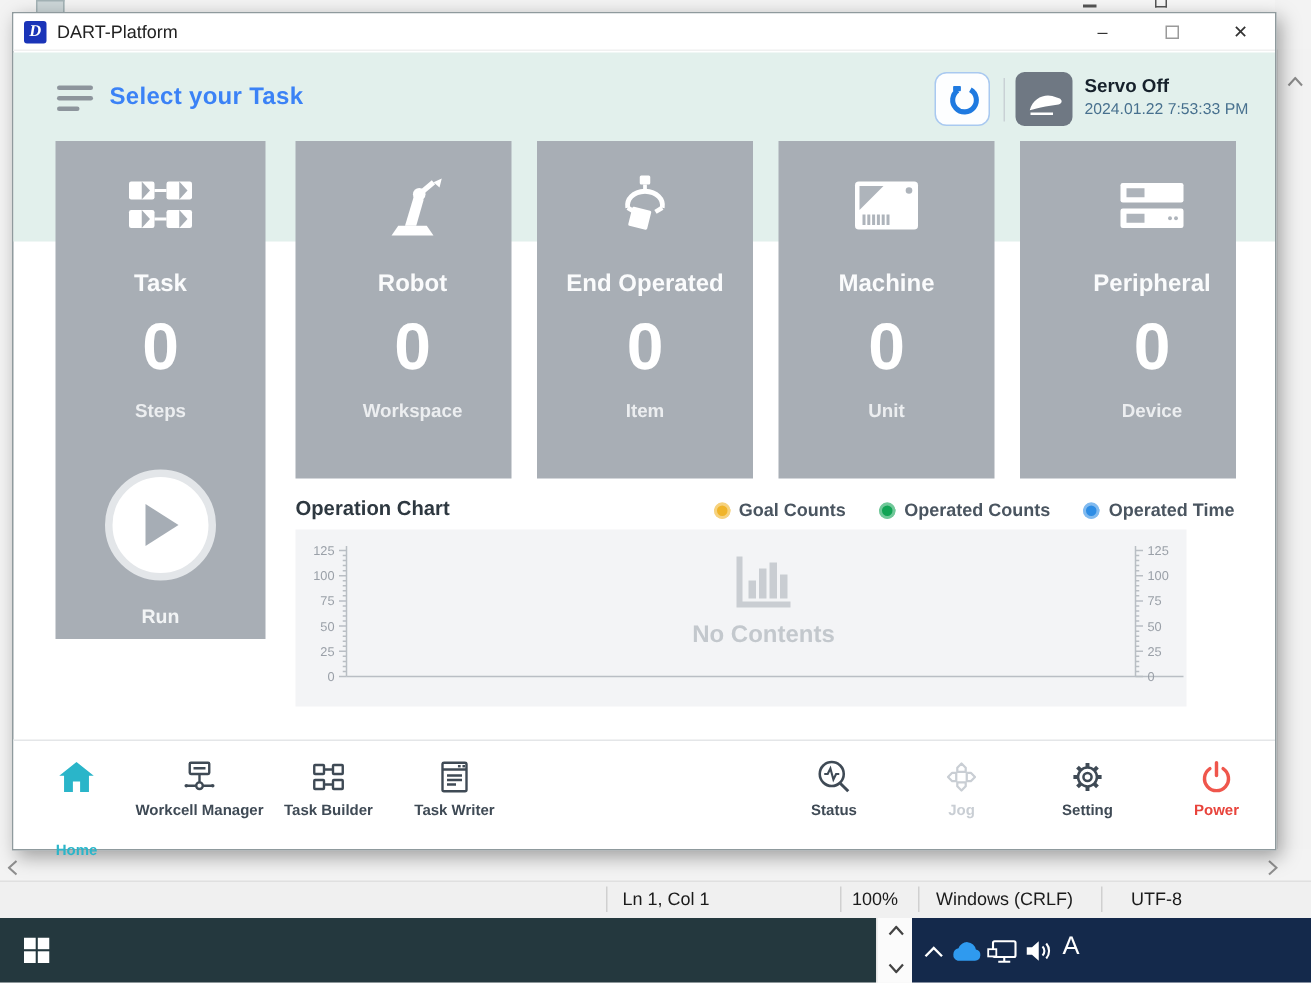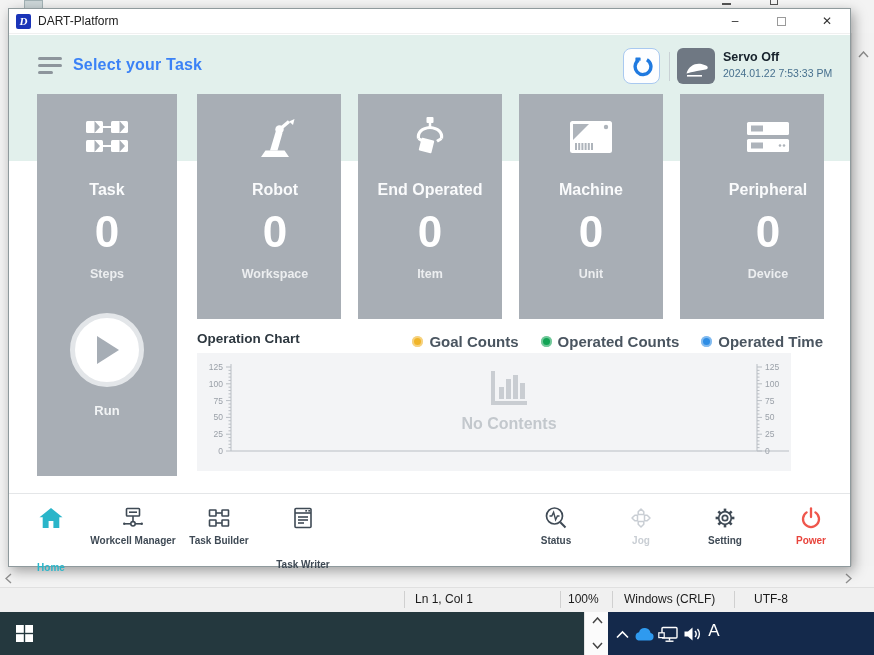--- a/index.html
+++ b/index.html
@@ -50,35 +50,35 @@
                  border:1.5px solid #a9c9f0; border-radius:8px; display:flex; align-items:center; justify-content:center; cursor:pointer; }
   #header-divider { position:absolute; left:660px; top:43px; width:1px; height:29px; background:#c9d1d5; }
   #servo-btn { position:absolute; left:668px; top:39px; width:38px; height:36px; background:#6f7883; border-radius:6px;
                display:flex; align-items:center; justify-content:center; cursor:pointer; }
   #servo-status { position:absolute; left:714px; top:41px; font-size:12.5px; font-weight:bold; color:#16212b; }
   #servo-time { position:absolute; left:714px; top:58px; font-size:10.5px; color:#47708e; }
 
   
   .card { position:absolute; top:85px; width:144px; height:225px; background:#a8aeb5; cursor:pointer;
           display:flex; flex-direction:column; align-items:center; }
-  #card-task { left:28px; width:140px; height:382px; }
+  #card-task { left:28px; width:140px; height:332px; }
   #card-robot { left:188px;padding-left:12px; } #card-endeffector { left:349px; }
   #card-machine { left:510px; } #card-peripheral { left:671px;padding-left:32px; }
   .card-icon { margin-top:17px; height:52px; display:flex; align-items:center; justify-content:center; }
   .card-title { margin-top:18px; font-size:16px; font-weight:bold; color:#fafbfc; }
   .card-count { margin-top:10px; font-size:44px; font-weight:bold; color:#fff; line-height:46px; }
   .card-unit { margin-top:12px; font-size:12.5px; font-weight:bold; color:#eceef0; }
   #run-button { margin-top:32px; width:74px; height:74px; border-radius:50%; background:#fff;
                 border:5px solid #e3e6e9; display:flex; align-items:center; justify-content:center; cursor:pointer; }
   #run-label { margin-top:16px; font-size:13px; font-weight:bold; color:#f2f4f5; }
 
   
   #chart-title { position:absolute; left:188px; top:322px; font-size:13.5px; font-weight:bold; color:#2e3840; }
   #chart-legend { position:absolute; right:27px; top:324px; display:flex; gap:22px; align-items:center; }
-  .legend-item { display:flex; align-items:center; gap:6px; font-size:15px; font-weight:600; color:#4a5560; }
+  .legend-item { display:flex; align-items:center; gap:6px; font-size:12px; font-weight:600; color:#4a5560; }
   .legend-dot { width:11px; height:11px; border-radius:50%; box-shadow:inset 0 0 0 2px rgba(255,255,255,.4); }
   #chart-panel { position:absolute; left:188px; top:344px; width:594px; height:118px; background:#f3f4f6; }
   #chart-empty { position:absolute; left:252px; top:16px; width:120px; text-align:center; }
   #chart-empty .ph-text { margin-top:6px; font-size:16px; font-weight:bold; color:#c3c8cd; }
 
   
   #bottom-nav { position:absolute; left:0; top:484px; width:100%; height:73px; background:#fff; border-top:1px solid #e4e6e8; }
   .nav-item { position:absolute; top:10px; display:flex; flex-direction:column; align-items:center; cursor:pointer; color:#3f4a55; }
   .nav-lbl { margin-top:3px; font-size:10px; font-weight:bold; color:#3f4a55; white-space:nowrap; }
   .nav-item.active { color:#2ab5c9;gap:27px; } .nav-item.active .nav-lbl { color:#2ab5c9; }
@@ -432,21 +432,21 @@
         <rect x="4.5" y="6" width="6.5" height="6" rx="0.5"></rect>
           <rect x="17" y="6" width="6.5" height="6" rx="0.5"></rect>
         <rect x="4.5" y="16" width="6.5" height="6" rx="0.5"></rect>
           <rect x="17" y="16" width="6.5" height="6" rx="0.5"></rect>
         <line x1="11" y1="9" x2="17" y2="9"></line>
           <line x1="11" y1="19" x2="17" y2="19"></line>
       </svg>
       <span class="nav-lbl">Task Builder</span>
     </div>
 
-    <div class="nav-item" style="left:254px; width:80px;gap:24px;">
+    <div class="nav-item" style="left:254px; width:80px;">
       <svg width="28" height="28" fill="none" stroke="currentColor" stroke-width="1.6">
         <rect x="6" y="4.5" width="16" height="19" rx="1"></rect>
         <line x1="6" y1="9" x2="22" y2="9"></line>
         <rect x="16.3" y="6" width="1.8" height="1.6" fill="currentColor" stroke="none"></rect>
         <rect x="19.3" y="6" width="1.8" height="1.6" fill="currentColor" stroke="none"></rect>
         <line x1="9" y1="13" x2="19" y2="13"></line>
           <line x1="9" y1="16" x2="19" y2="16"></line>
           <line x1="9" y1="19" x2="15" y2="19"></line>
       </svg>
       <span class="nav-lbl">Task Writer</span>

